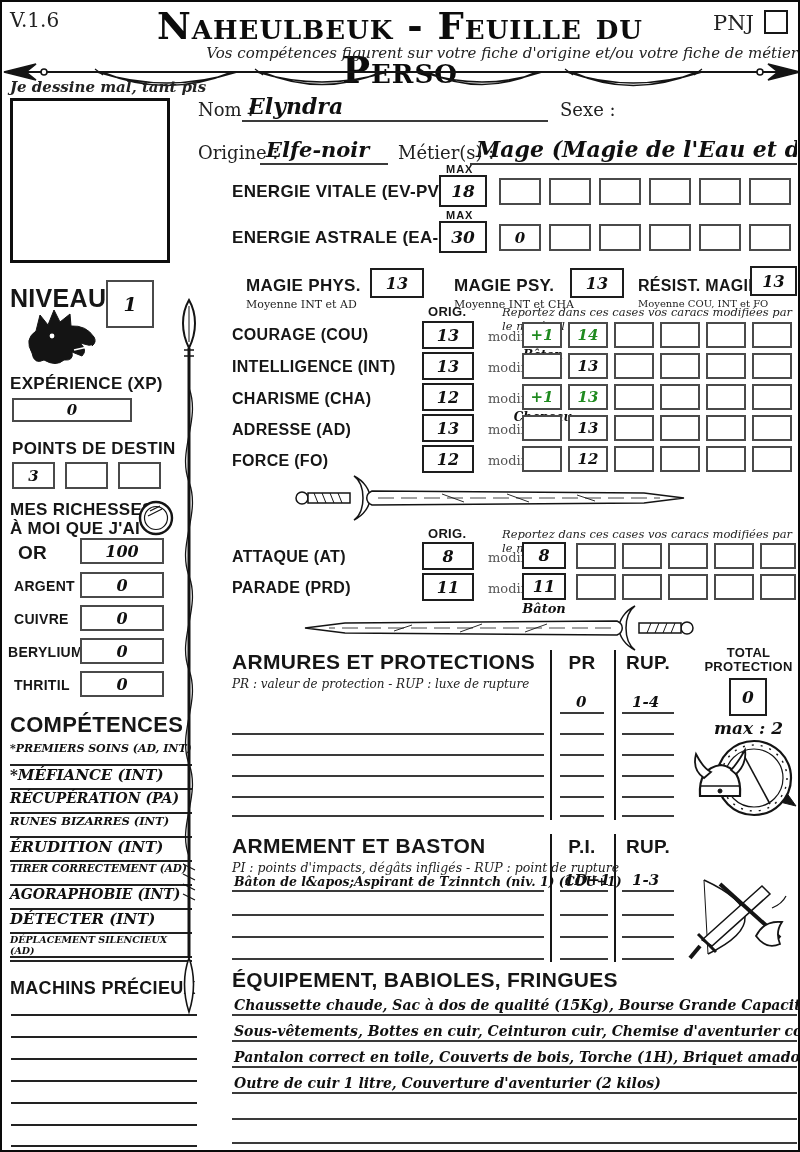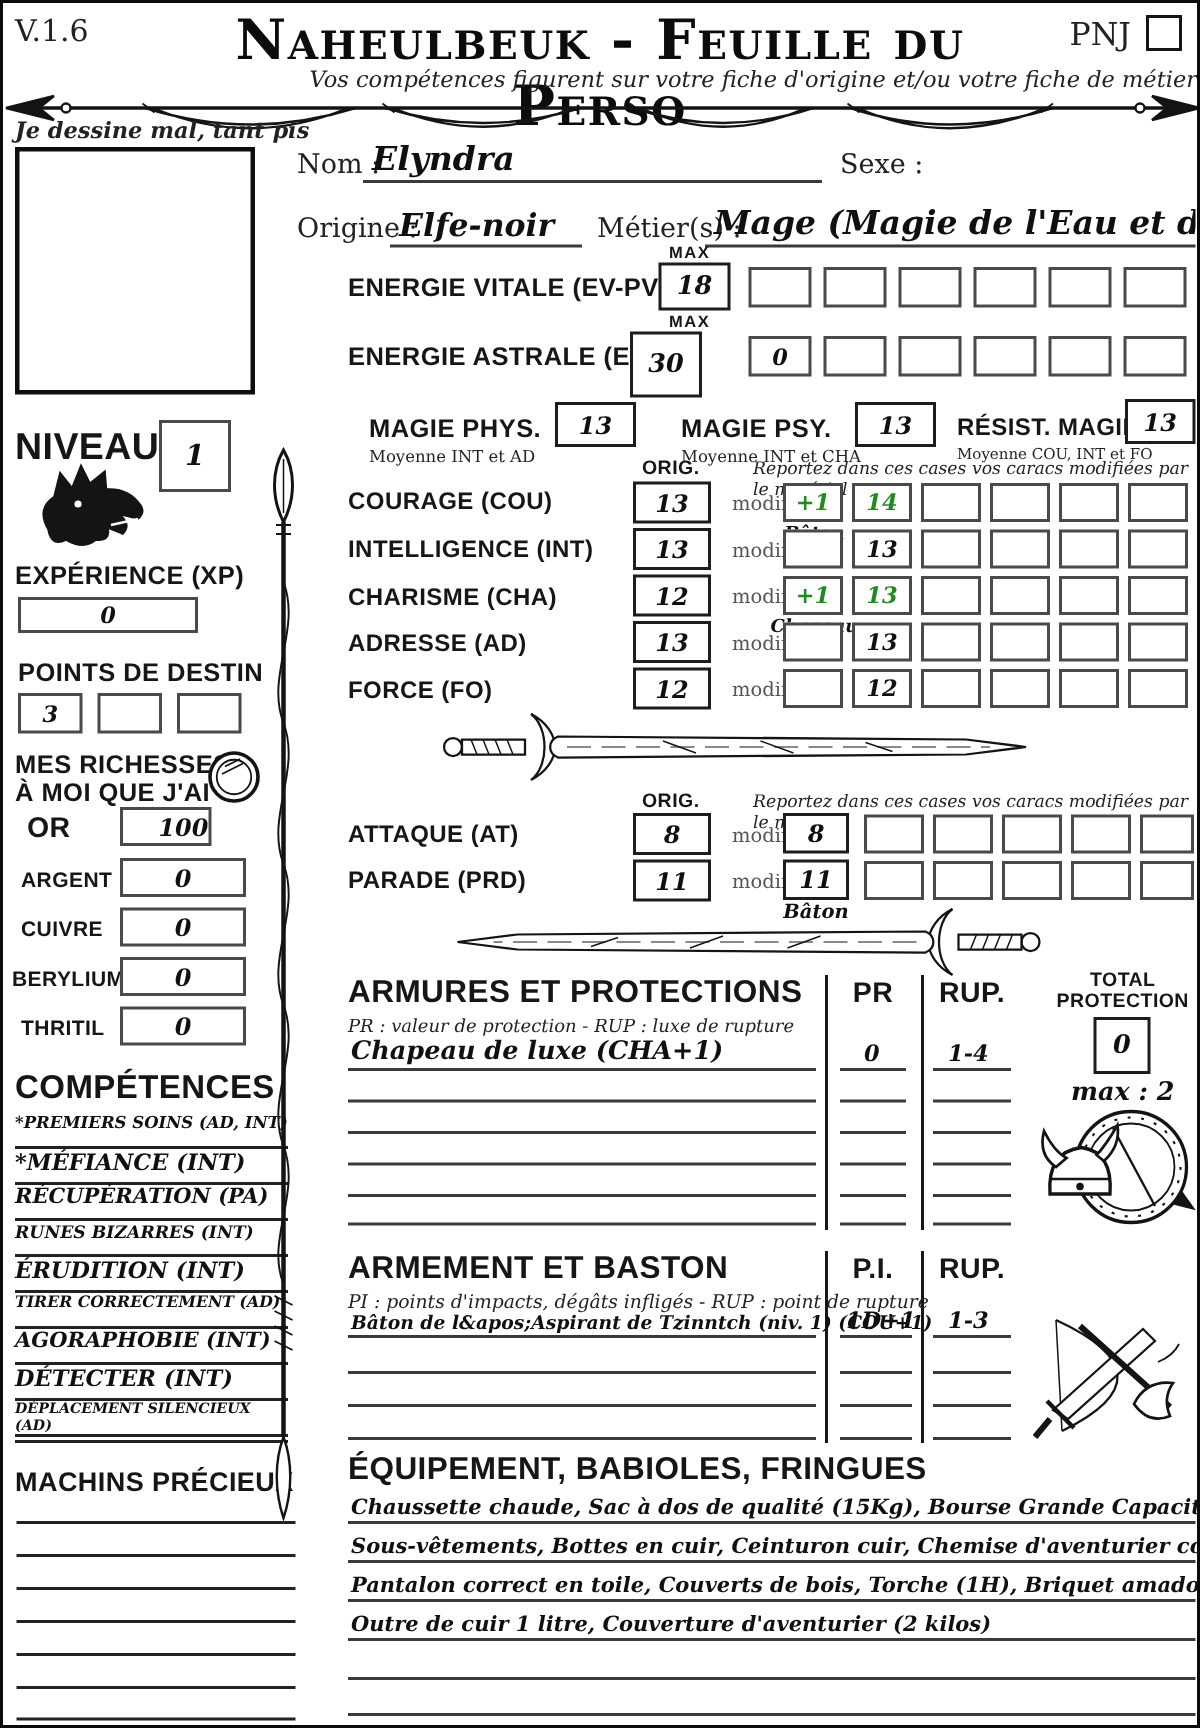--- a/index.html
+++ b/index.html
@@ -96,21 +96,21 @@
   </div>
   <div class="abs" style="left:134px;top:496px;width:40px;height:40px;">
     <svg width="40" height="40" viewBox="0 0 40 40" fill="none" stroke="#141414">
       <circle cx="20" cy="20" r="16" stroke-width="2.4" fill="#fff"></circle>
       <circle cx="20" cy="20" r="11.5" stroke-width="1.2"></circle>
       <path d="M14 13 L24 8 M12 18 L26 11" stroke-width="1.2"></path>
     </svg>
   </div>
 
   <div class="abs heading" style="left:16px;top:540px;font-size:19px;">OR</div>
-  <div class="box" style="left:78px;top:536px;width:61px;height:26px;justify-content:flex-end;">
+  <div class="box" style="left:78px;top:536px;width:84px;height:26px;">
       <span class="hand" style="font-size:16px;">100</span>
     </div>
   <div class="abs heading" style="left:12px;top:576px;font-size:14px;">ARGENT</div>
   <div class="box" style="left:78px;top:570px;width:84px;height:26px;">
       <span class="hand" style="font-size:16px;">0</span>
     </div>
   <div class="abs heading" style="left:12px;top:609px;font-size:14px;">CUIVRE</div>
   <div class="box" style="left:78px;top:603px;width:84px;height:26px;">
       <span class="hand" style="font-size:16px;">0</span>
     </div>
@@ -190,21 +190,21 @@
     </div>
   <div class="box" style="left:697px;top:176px;width:42px;height:27px;">
       <span class="hand" style="font-size:15px;"></span>
     </div>
   <div class="box" style="left:747px;top:176px;width:42px;height:27px;">
       <span class="hand" style="font-size:15px;"></span>
     </div>
 
   <div class="abs heading" style="left:230px;top:226px;font-size:17px;">ENERGIE ASTRALE (EA-PA)</div>
   <div class="abs heading" style="left:444px;top:207px;font-size:11px;letter-spacing:1px;">MAX</div>
-  <div class="box thick" style="left:418px;top:219px;width:48px;height:44px;">
+  <div class="box thick" style="left:437px;top:219px;width:48px;height:32px;">
       <span class="hand" style="font-size:17px;">30</span>
     </div>
   <div class="box" style="left:497px;top:222px;width:42px;height:27px;">
       <span class="hand" style="font-size:15px;">0</span>
     </div>
   <div class="box" style="left:547px;top:222px;width:42px;height:27px;">
       <span class="hand" style="font-size:15px;"></span>
     </div>
   <div class="box" style="left:597px;top:222px;width:42px;height:27px;">
       <span class="hand" style="font-size:15px;"></span>
@@ -378,23 +378,20 @@
     </svg>
   </div>
 
   <div class="abs heading" style="left:230px;top:648px;font-size:21px;">ARMURES ET PROTECTIONS</div>
   <div class="abs heading" style="left:552px;top:650px;width:56px;text-align:center;font-size:19px;">PR</div>
   <div class="abs heading" style="left:616px;top:650px;width:60px;text-align:center;font-size:19px;">RUP.</div>
   <div class="vline" style="left:548px;top:648px;height:170px;"></div>
   <div class="vline" style="left:612px;top:648px;height:170px;"></div>
   <div class="abs ital" style="left:230px;top:675px;font-size:12px;">PR : valeur de protection - RUP : luxe de rupture</div>
 
-  <div class="uline" style="left:230px;top:688px;width:312px;height:24px;">
-      <span class="hand" style="font-size:17px;left:2px;">Chapeau de luxe (CHA+1)</span>
-    </div>
   <div class="uline" style="left:558px;top:688px;width:44px;height:24px;text-align:center;">
       <span class="hand" style="font-size:15px;left:16px;">0</span>
     </div>
   <div class="uline" style="left:620px;top:688px;width:52px;height:24px;">
       <span class="hand" style="font-size:15px;left:10px;">1-4</span>
     </div>
 
   <div class="uline" style="left:230px;top:712px;width:312px;height:21px;"></div>
   <div class="uline" style="left:558px;top:712px;width:44px;height:21px;"></div>
   <div class="uline" style="left:620px;top:712px;width:52px;height:21px;"></div>

